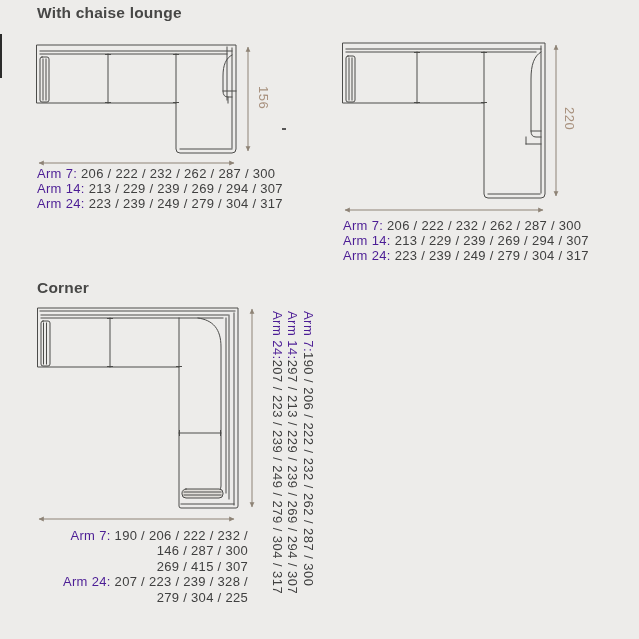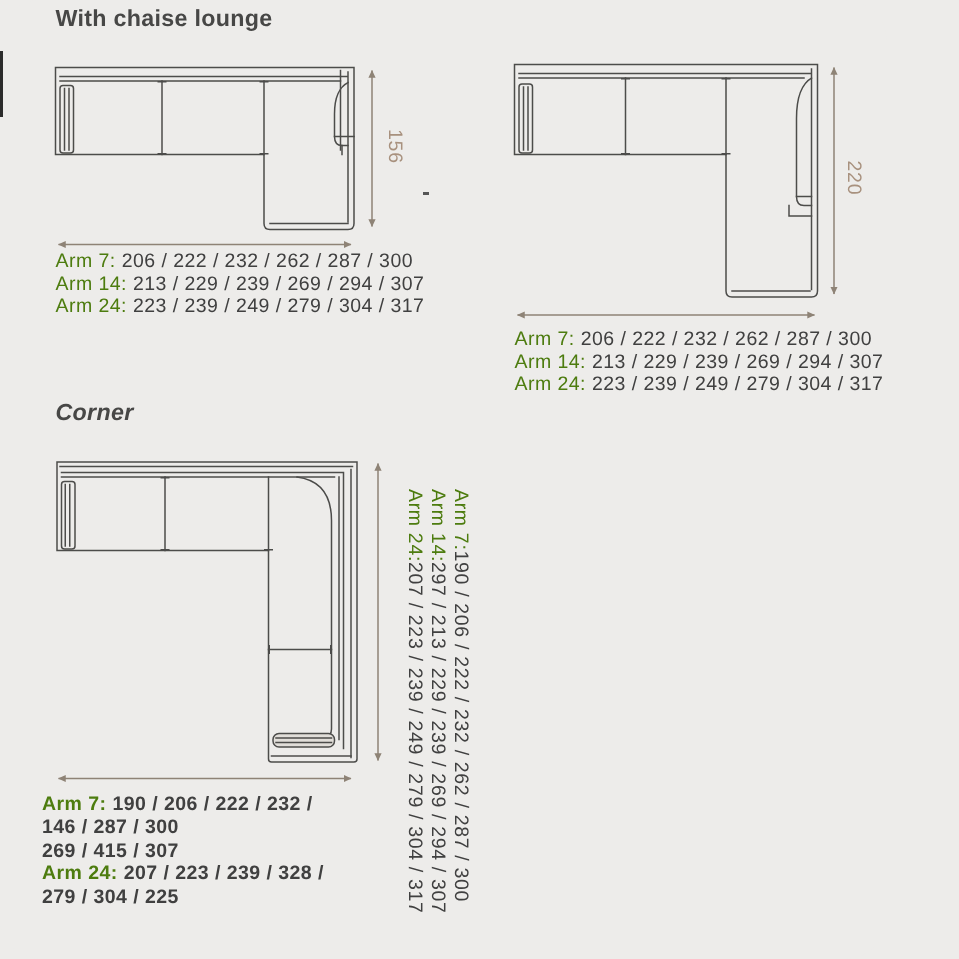--- a/index.html
+++ b/index.html
@@ -2,22 +2,22 @@
 <html><head>
 <meta charset="utf-8">
 <style>
   html,body{margin:0;padding:0;background:#edecea;}
   .page{position:relative;width:591px;height:639px;background:#edecea;overflow:hidden;
         font-family:"Liberation Sans",sans-serif;border-radius:27px;}
   .sec-title{position:absolute;font-size:15.5px;font-weight:600;color:#474746;letter-spacing:.2px;}
   .fig{position:absolute;}
   .arm-block{position:absolute;font-size:13px;line-height:15.2px;letter-spacing:.3px;white-space:nowrap;}
   .arm-line{white-space:nowrap;}
-  .centered{text-align:left;line-height:15.4px;font-weight:bold;}
-  .lbl{color:#4d7c0f;margin-top:15px;}
+  .centered{text-align:right;line-height:15.4px;}
+  .lbl{color:#4c1d95;}
   .lbl:not(:empty){margin-right:4px;}
   .num{color:#404040;}
   .vlabel{position:absolute;writing-mode:vertical-rl;text-orientation:mixed;
           font-size:13px;color:#a8917e;letter-spacing:.5px;}
   .vblock{position:absolute;writing-mode:vertical-rl;text-orientation:mixed;
           font-size:13px;line-height:15.5px;letter-spacing:.45px;white-space:nowrap;}
   .s{stroke:#4c4c4a;fill:none;stroke-width:1;stroke-linecap:square;}
   .cush{stroke:#4c4c4a;fill:#e1ded9;stroke-width:1;}
   .d{stroke:#8e8376;fill:none;stroke-width:1;}
   .dash-artifact{position:absolute;left:282px;top:128px;width:4px;height:2px;background:#565656;}
@@ -104,21 +104,21 @@
       <span class="lbl">Arm 7:</span><span class="num">206 / 222 / 232 / 262 / 287 / 300</span>
     </div>
     <div class="arm-line">
       <span class="lbl">Arm 14:</span><span class="num">213 / 229 / 239 / 269 / 294 / 307</span>
     </div>
     <div class="arm-line">
       <span class="lbl">Arm 24:</span><span class="num">223 / 239 / 249 / 279 / 304 / 317</span>
     </div>
   </div>
 
-  <div class="sec-title" style="left:37px;top:267px;font-style:italic;">Corner</div>
+  <div class="sec-title" style="left:37px;top:279px;">Corner</div>
 
   <svg class="fig" style="left:30px;top:303px;" width="232" height="222" viewBox="0 0 232 222">
     <defs>
       <marker id="a3" viewBox="0 0 8 8" refX="7" refY="4" markerWidth="5.5" markerHeight="5.5" orient="auto-start-reverse">
         <path d="M0,0.5 L7.5,4 L0,7.5 Z" fill="#8e8376"></path>
       </marker>
     </defs>
     <g class="s">
       <path d="M8,5 H208 V203 Q208,205 206,205 H151 Q149,205 149,203 V64 H8 Z"></path>
       <path d="M10,8 H205 M204,10 V202"></path>

